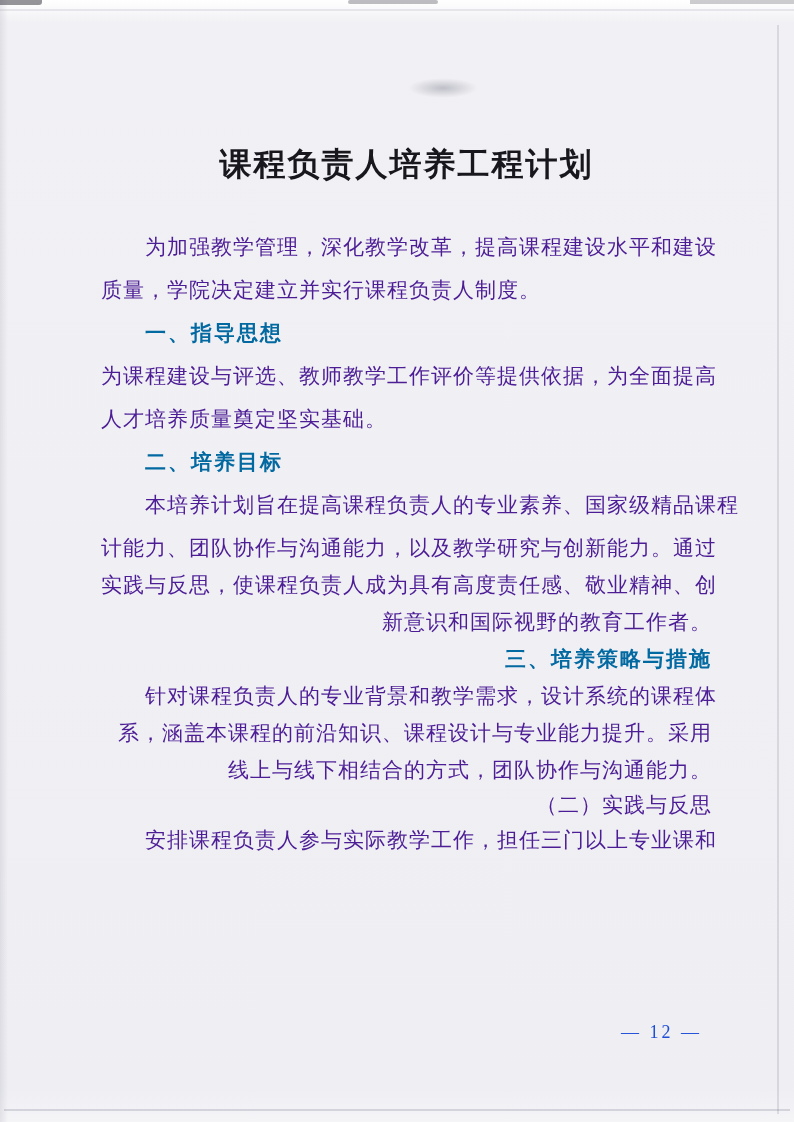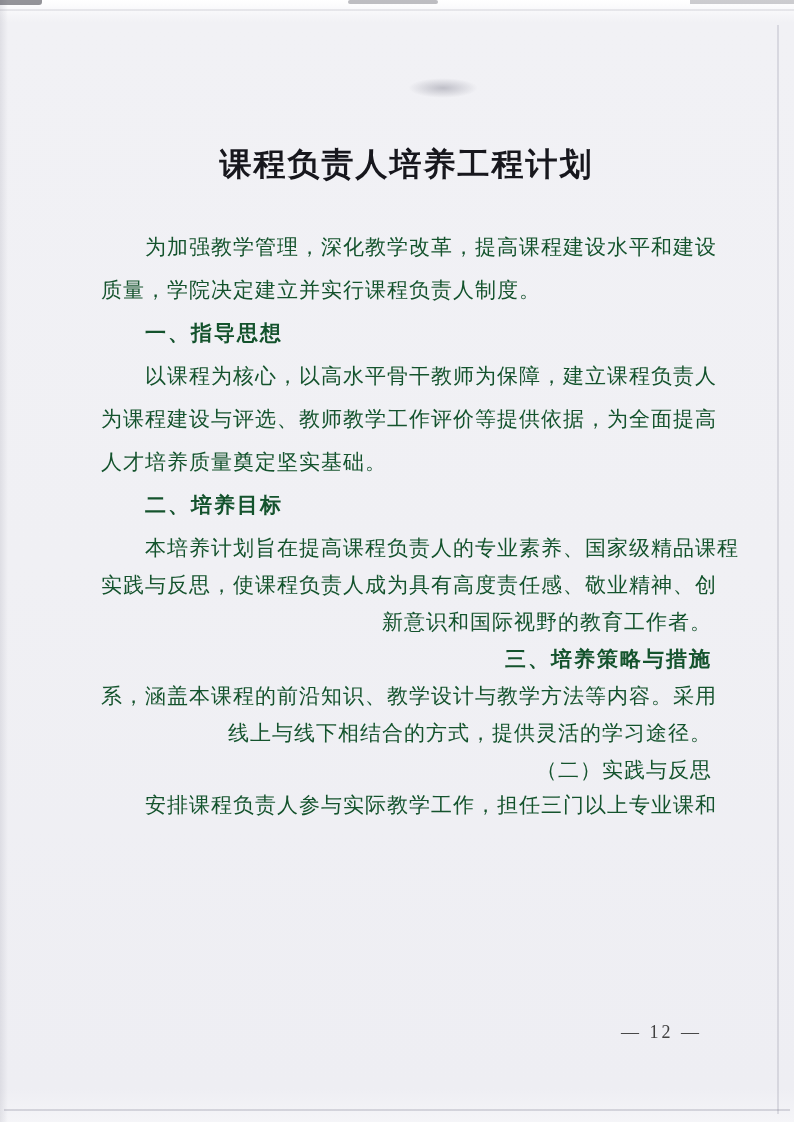--- a/index.html
+++ b/index.html
@@ -73,38 +73,38 @@
     font-family: Liberation Serif, serif;
   }
   #lines {
     margin-top: 46px;
   }
   .line {
     height: 43px;
     font-size: 21px;
     letter-spacing: 1px;
     white-space: nowrap;
-    color: #14532d;
+    color: #4c1d95;
   }
   .line:nth-child(n+8)  { height: 37px; text-align: right; }
   .line:nth-child(n+14) { height: 35px; }
   .line.indent { padding-left: 44px; }
   .line.bold {
     font-weight: 700;
     font-family: "Liberation Sans", "DejaVu Sans", sans-serif;
     letter-spacing: 2px;
-    color: #14532d;
+    color: #0369a1;
   }
   .page-number {
     position: absolute;
     right: 92px;
     top: 1022px;
     font-size: 18px;
     letter-spacing: 3px;
-    color: #404040;
+    color: #1d4ed8;
   }
 </style>
 </head>
 <body>
 
 <div id="canvas">
   <div id="sheet"></div>
 
   <div class="edge-top-line"></div>
   <div class="edge-left"></div>
@@ -114,29 +114,30 @@
   <div class="mark-top-center"></div>
   <div class="mark-top-right"></div>
   <div class="smudge"></div>
 
   <div id="doc">
     <div class="title">课程负责人培养工程计划</div>
     <div id="lines">
         <div class="line indent">为加强教学管理，深化教学改革，提高课程建设水平和建设</div>
         <div class="line">质量，学院决定建立并实行课程负责人制度。</div>
         <div class="line indent bold">一、指导思想</div>
-        <div class="line indent">以课程为核心，以高水平骨干教师为保障，建立课程负责人</div>
         <div class="line">为课程建设与评选、教师教学工作评价等提供依据，为全面提高</div>
         <div class="line">人才培养质量奠定坚实基础。</div>
         <div class="line indent bold">二、培养目标</div>
         <div class="line indent">本培养计划旨在提高课程负责人的专业素养、国家级精品课程</div>
+        <div class="line">计能力、团队协作与沟通能力，以及教学研究与创新能力。通过</div>
         <div class="line">实践与反思，使课程负责人成为具有高度责任感、敬业精神、创</div>
         <div class="line">新意识和国际视野的教育工作者。</div>
         <div class="line indent bold">三、培养策略与措施</div>
-        <div class="line">系，涵盖本课程的前沿知识、教学设计与教学方法等内容。采用</div>
-        <div class="line">线上与线下相结合的方式，提供灵活的学习途径。</div>
+        <div class="line indent">针对课程负责人的专业背景和教学需求，设计系统的课程体</div>
+        <div class="line">系，涵盖本课程的前沿知识、课程设计与专业能力提升。采用</div>
+        <div class="line">线上与线下相结合的方式，团队协作与沟通能力。</div>
         <div class="line indent">（二）实践与反思</div>
         <div class="line indent">安排课程负责人参与实际教学工作，担任三门以上专业课和</div>
       </div>
   </div>
 
   <div class="page-number">— 12 —</div>
 </div>
 
 </body></html>

